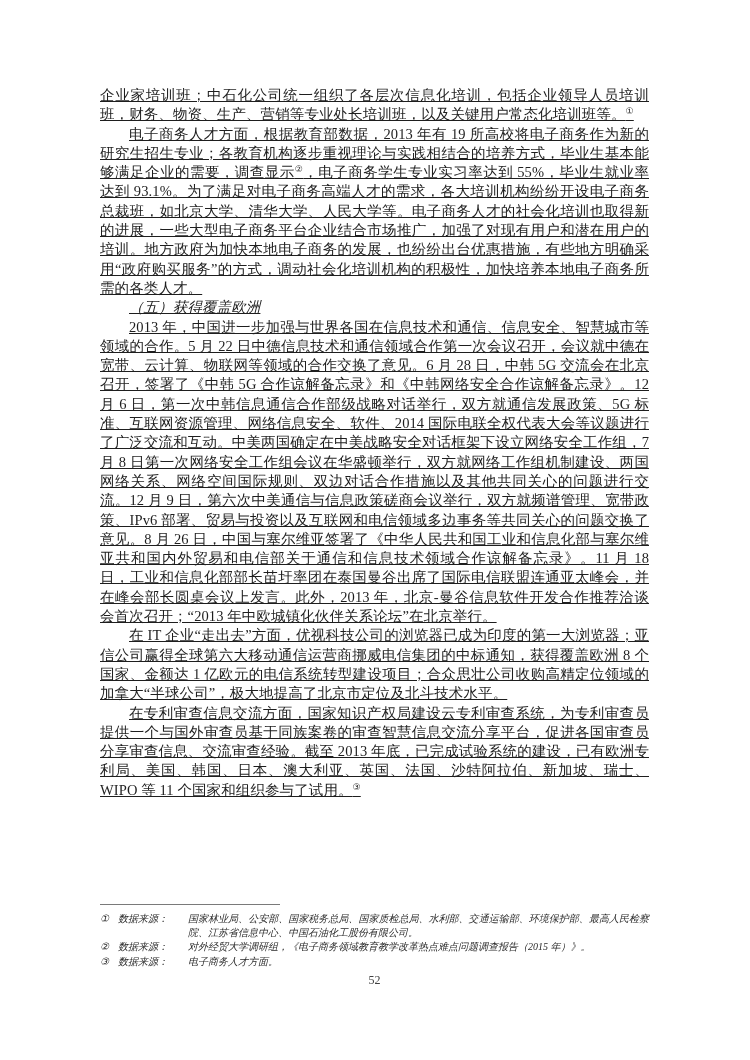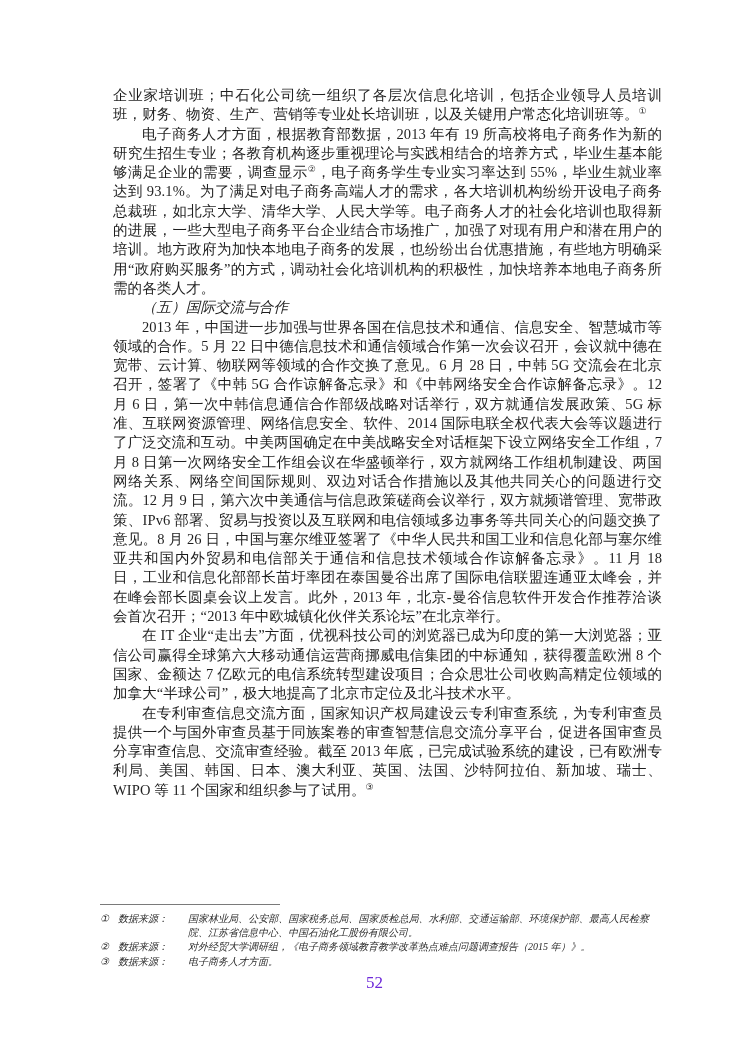--- a/index.html
+++ b/index.html
@@ -11,27 +11,28 @@
     position: relative;
     width: 750px;
     height: 1060px;
     background: #ffffff;
     overflow: hidden;
     font-family: "Liberation Serif", "DejaVu Serif", serif;
     color: #1e1e1e;
   }
   .content {
     position: absolute;
-    left: 113px;
+    left: 100px;
     top: 86px;
     width: 549px;
     font-size: 14.5px;
     line-height: 19.3px;
     text-align: justify;
     letter-spacing: 0.1px;
+    text-decoration: underline;
   }
   .content p {
     margin: 0;
     padding: 0;
   }
   .content p.indent {
     text-indent: 2em;
   }
   .content p.heading {
     font-style: italic; 
@@ -73,35 +74,35 @@
     white-space: nowrap;
     margin-right: 20px;
   }
   .fn-text {
     flex: 1;
     text-align: justify;
   }
   .page-number {
     margin-top: 4px;
     text-align: center;
-    font-size: 17px;
+    font-size: 12px;
     font-style: normal;
-    color: #6d28d9;
+    color: #404040;
   }
 </style>
 </head>
 <body>
 
 <div class="page">
   <main class="content" id="paragraphs">
       <p class="body"><span>企业家培训班；中石化公司统一组织了各层次信息化培训，包括企业领导人员培训班，财务、物资、生产、营销等专业处长培训班，以及关键用户常态化培训班等。</span><sup>①</sup></p>
       <p class="body indent"><span>电子商务人才方面，根据教育部数据，2013 年有 19 所高校将电子商务作为新的研究生招生专业；各教育机构逐步重视理论与实践相结合的培养方式，毕业生基本能够满足企业的需要，调查显示</span><sup>②</sup><span>，电子商务学生专业实习率达到 55%，毕业生就业率达到 93.1%。为了满足对电子商务高端人才的需求，各大培训机构纷纷开设电子商务总裁班，如北京大学、清华大学、人民大学等。电子商务人才的社会化培训也取得新的进展，一些大型电子商务平台企业结合市场推广，加强了对现有用户和潜在用户的培训。地方政府为加快本地电子商务的发展，也纷纷出台优惠措施，有些地方明确采用“政府购买服务”的方式，调动社会化培训机构的积极性，加快培养本地电子商务所需的各类人才。</span></p>
-      <p class="heading indent"><span>（五）国际交流与合作</span></p>
+      <p class="heading indent"><span>（五）获得覆盖欧洲</span></p>
       <p class="body indent"><span>2013 年，中国进一步加强与世界各国在信息技术和通信、信息安全、智慧城市等领域的合作。5 月 22 日中德信息技术和通信领域合作第一次会议召开，会议就中德在宽带、云计算、物联网等领域的合作交换了意见。6 月 28 日，中韩 5G 交流会在北京召开，签署了《中韩 5G 合作谅解备忘录》和《中韩网络安全合作谅解备忘录》。12 月 6 日，第一次中韩信息通信合作部级战略对话举行，双方就通信发展政策、5G 标准、互联网资源管理、网络信息安全、软件、2014 国际电联全权代表大会等议题进行了广泛交流和互动。中美两国确定在中美战略安全对话框架下设立网络安全工作组，7 月 8 日第一次网络安全工作组会议在华盛顿举行，双方就网络工作组机制建设、两国网络关系、网络空间国际规则、双边对话合作措施以及其他共同关心的问题进行交流。12 月 9 日，第六次中美通信与信息政策磋商会议举行，双方就频谱管理、宽带政策、IPv6 部署、贸易与投资以及互联网和电信领域多边事务等共同关心的问题交换了意见。8 月 26 日，中国与塞尔维亚签署了《中华人民共和国工业和信息化部与塞尔维亚共和国内外贸易和电信部关于通信和信息技术领域合作谅解备忘录》。11 月 18 日，工业和信息化部部长苗圩率团在泰国曼谷出席了国际电信联盟连通亚太峰会，并在峰会部长圆桌会议上发言。此外，2013 年，北京-曼谷信息软件开发合作推荐洽谈会首次召开；“2013 年中欧城镇化伙伴关系论坛”在北京举行。</span></p>
-      <p class="body indent"><span>在 IT 企业“走出去”方面，优视科技公司的浏览器已成为印度的第一大浏览器；亚信公司赢得全球第六大移动通信运营商挪威电信集团的中标通知，获得覆盖欧洲 8 个国家、金额达 7 亿欧元的电信系统转型建设项目；合众思壮公司收购高精定位领域的加拿大“半球公司”，极大地提高了北京市定位及北斗技术水平。</span></p>
+      <p class="body indent"><span>在 IT 企业“走出去”方面，优视科技公司的浏览器已成为印度的第一大浏览器；亚信公司赢得全球第六大移动通信运营商挪威电信集团的中标通知，获得覆盖欧洲 8 个国家、金额达 1 亿欧元的电信系统转型建设项目；合众思壮公司收购高精定位领域的加拿大“半球公司”，极大地提高了北京市定位及北斗技术水平。</span></p>
       <p class="body indent"><span>在专利审查信息交流方面，国家知识产权局建设云专利审查系统，为专利审查员提供一个与国外审查员基于同族案卷的审查智慧信息交流分享平台，促进各国审查员分享审查信息、交流审查经验。截至 2013 年底，已完成试验系统的建设，已有欧洲专利局、美国、韩国、日本、澳大利亚、英国、法国、沙特阿拉伯、新加坡、瑞士、WIPO 等 11 个国家和组织参与了试用。</span><sup>③</sup></p>
     </main>
   <footer class="page-footer">
     <div class="fn-sep"></div>
     <div class="footnotes" id="footnotes">
         <div class="footnote">
           <span class="fn-marker">①</span>
           <span class="fn-label">数据来源：</span>
           <span class="fn-text">国家林业局、公安部、国家税务总局、国家质检总局、水利部、交通运输部、环境保护部、最高人民检察院、江苏省信息中心、中国石油化工股份有限公司。</span>
         </div>

